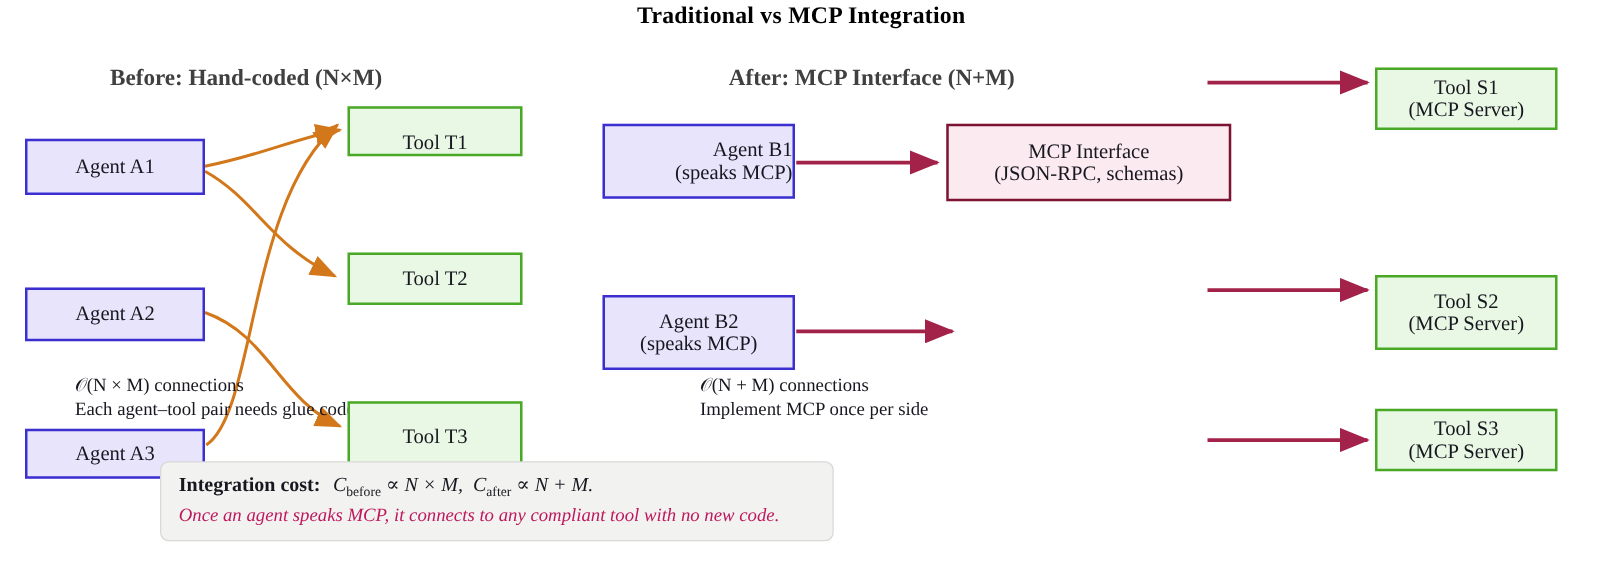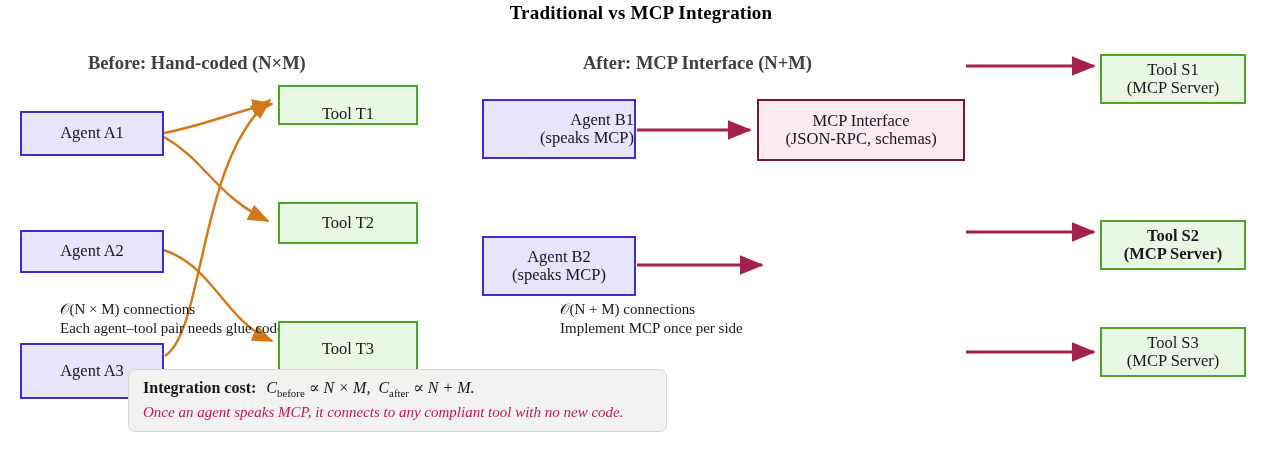--- a/index.html
+++ b/index.html
@@ -150,21 +150,21 @@
 
   <div class="panel-head" id="head-before">Before: Hand-coded (N×M)</div>
   <div class="panel-head" id="head-after">After: MCP Interface (N+M)</div>
 
   <div class="node agent" style="left:20px; top:111px; width:144px; height:45px;">
     <span class="ln">Agent A1</span>
   </div>
   <div class="node agent" style="left:20px; top:230px; width:144px; height:43px;">
     <span class="ln">Agent A2</span>
   </div>
-  <div class="node agent" style="left:20px; top:343px; width:144px; height:56px;">
+  <div class="node agent" style="left:20px; top:343px; width:144px; height:40px;">
     <span class="ln">Agent A3</span>
   </div>
 
   <div class="node tool" style="left:278px; top:85px; width:140px; height:40px;justify-content:flex-end;">
     <span class="ln">Tool T1</span>
   </div>
   <div class="node tool" style="left:278px; top:202px; width:140px; height:42px;">
     <span class="ln">Tool T2</span>
   </div>
   <div class="node tool" style="left:278px; top:321px; width:140px; height:57px;">
@@ -178,30 +178,30 @@
 
   <div class="node agent" style="left:482px; top:99px; width:154px; height:60px;align-items:flex-end;">
     <span class="ln">Agent B1</span>
     <span class="ln">(speaks MCP)</span>
   </div>
   <div class="node agent" style="left:482px; top:236px; width:154px; height:60px;">
     <span class="ln">Agent B2</span>
     <span class="ln">(speaks MCP)</span>
   </div>
 
-  <div class="node iface" style="left:757px; top:99px; width:208px; height:62px;">
+  <div class="node iface" style="left:757px; top:99px; width:228px; height:62px;">
     <span class="ln">MCP Interface</span>
     <span class="ln">(JSON-RPC, schemas)</span>
   </div>
 
   <div class="node tool" style="left:1100px; top:54px; width:146px; height:50px;">
     <span class="ln">Tool S1</span>
     <span class="ln">(MCP Server)</span>
   </div>
-  <div class="node tool" style="left:1100px; top:220px; width:146px; height:50px;font-weight:bold;">
+  <div class="node tool" style="left:1100px; top:220px; width:146px; height:60px;">
     <span class="ln">Tool S2</span>
     <span class="ln">(MCP Server)</span>
   </div>
   <div class="node tool" style="left:1100px; top:327px; width:146px; height:50px;">
     <span class="ln">Tool S3</span>
     <span class="ln">(MCP Server)</span>
   </div>
 
   <div class="annot" style="left:560px; top:300px;">
     <div>𝒪(N + M) connections</div>

